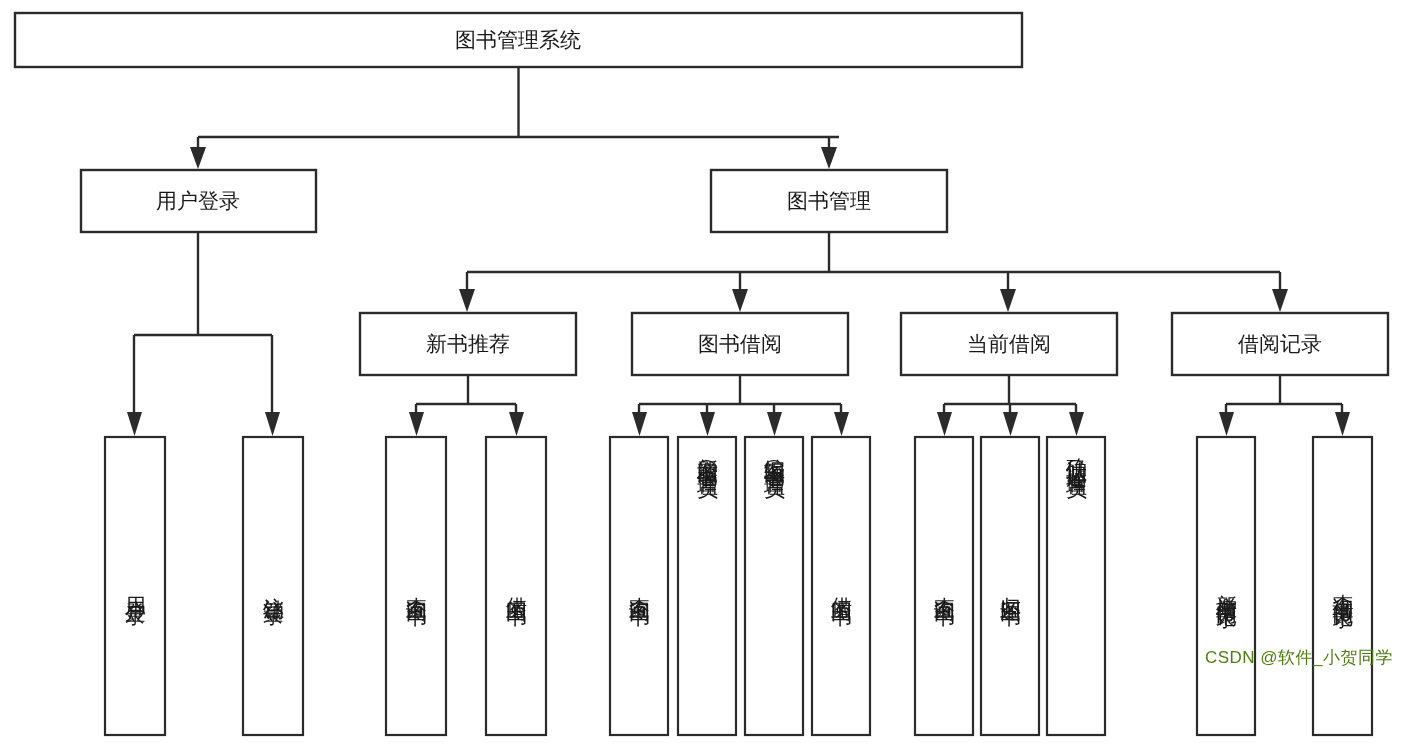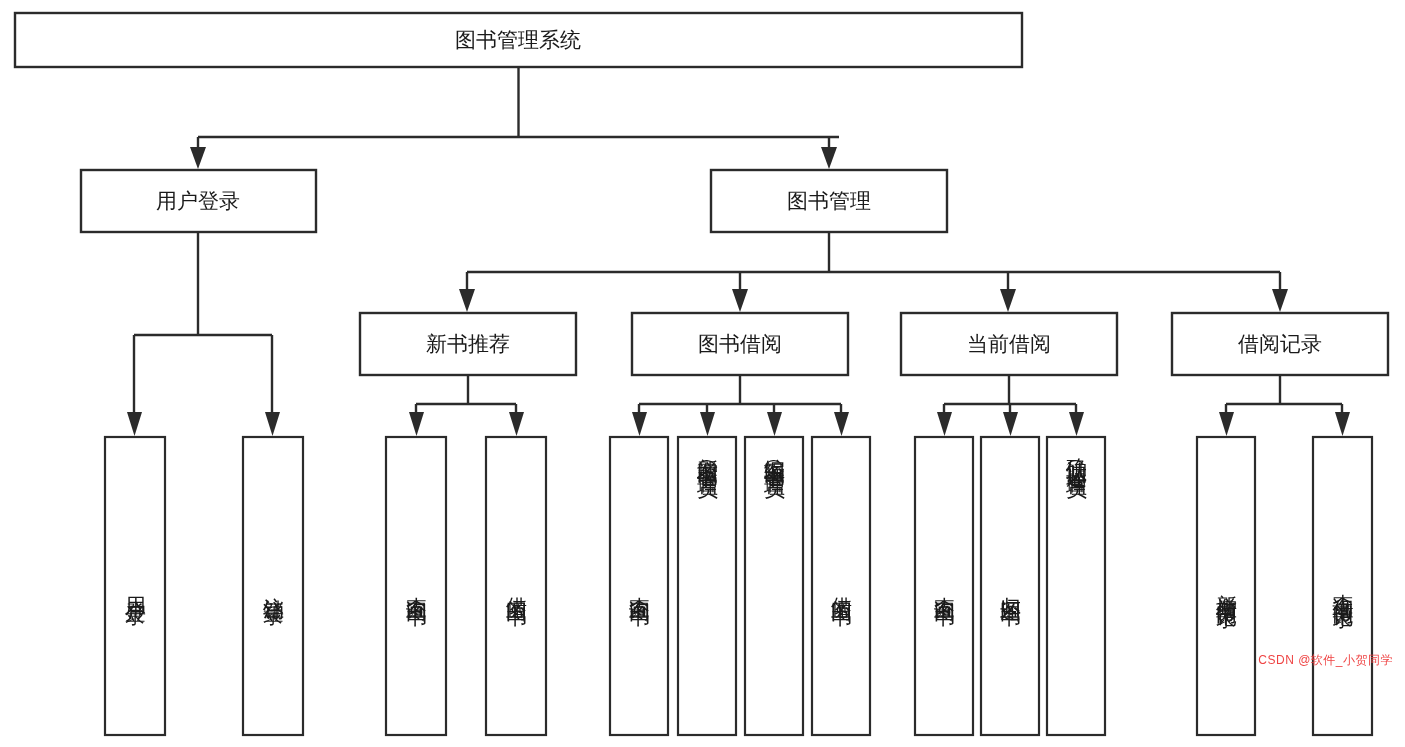--- a/index.html
+++ b/index.html
@@ -69,22 +69,22 @@
     letter-spacing: 3px;
     color: #1a1a1a;
     white-space: nowrap;
     text-align: center;
   }
   .watermark {
     position: absolute;
     right: 12px;
     bottom: 6px;
     font-family: "Liberation Sans", "DejaVu Sans", sans-serif;
-    font-size: 12px;
-    color: #ef4444;
+    font-size: 17px;
+    color: #4d7c0f;
     letter-spacing: 0.5px;
     white-space: nowrap;
   }
 </style>
 </head>
 <body>
 
 <div id="diagram-root">
 
   <svg class="tree-canvas" viewBox="0 0 1405 747">

